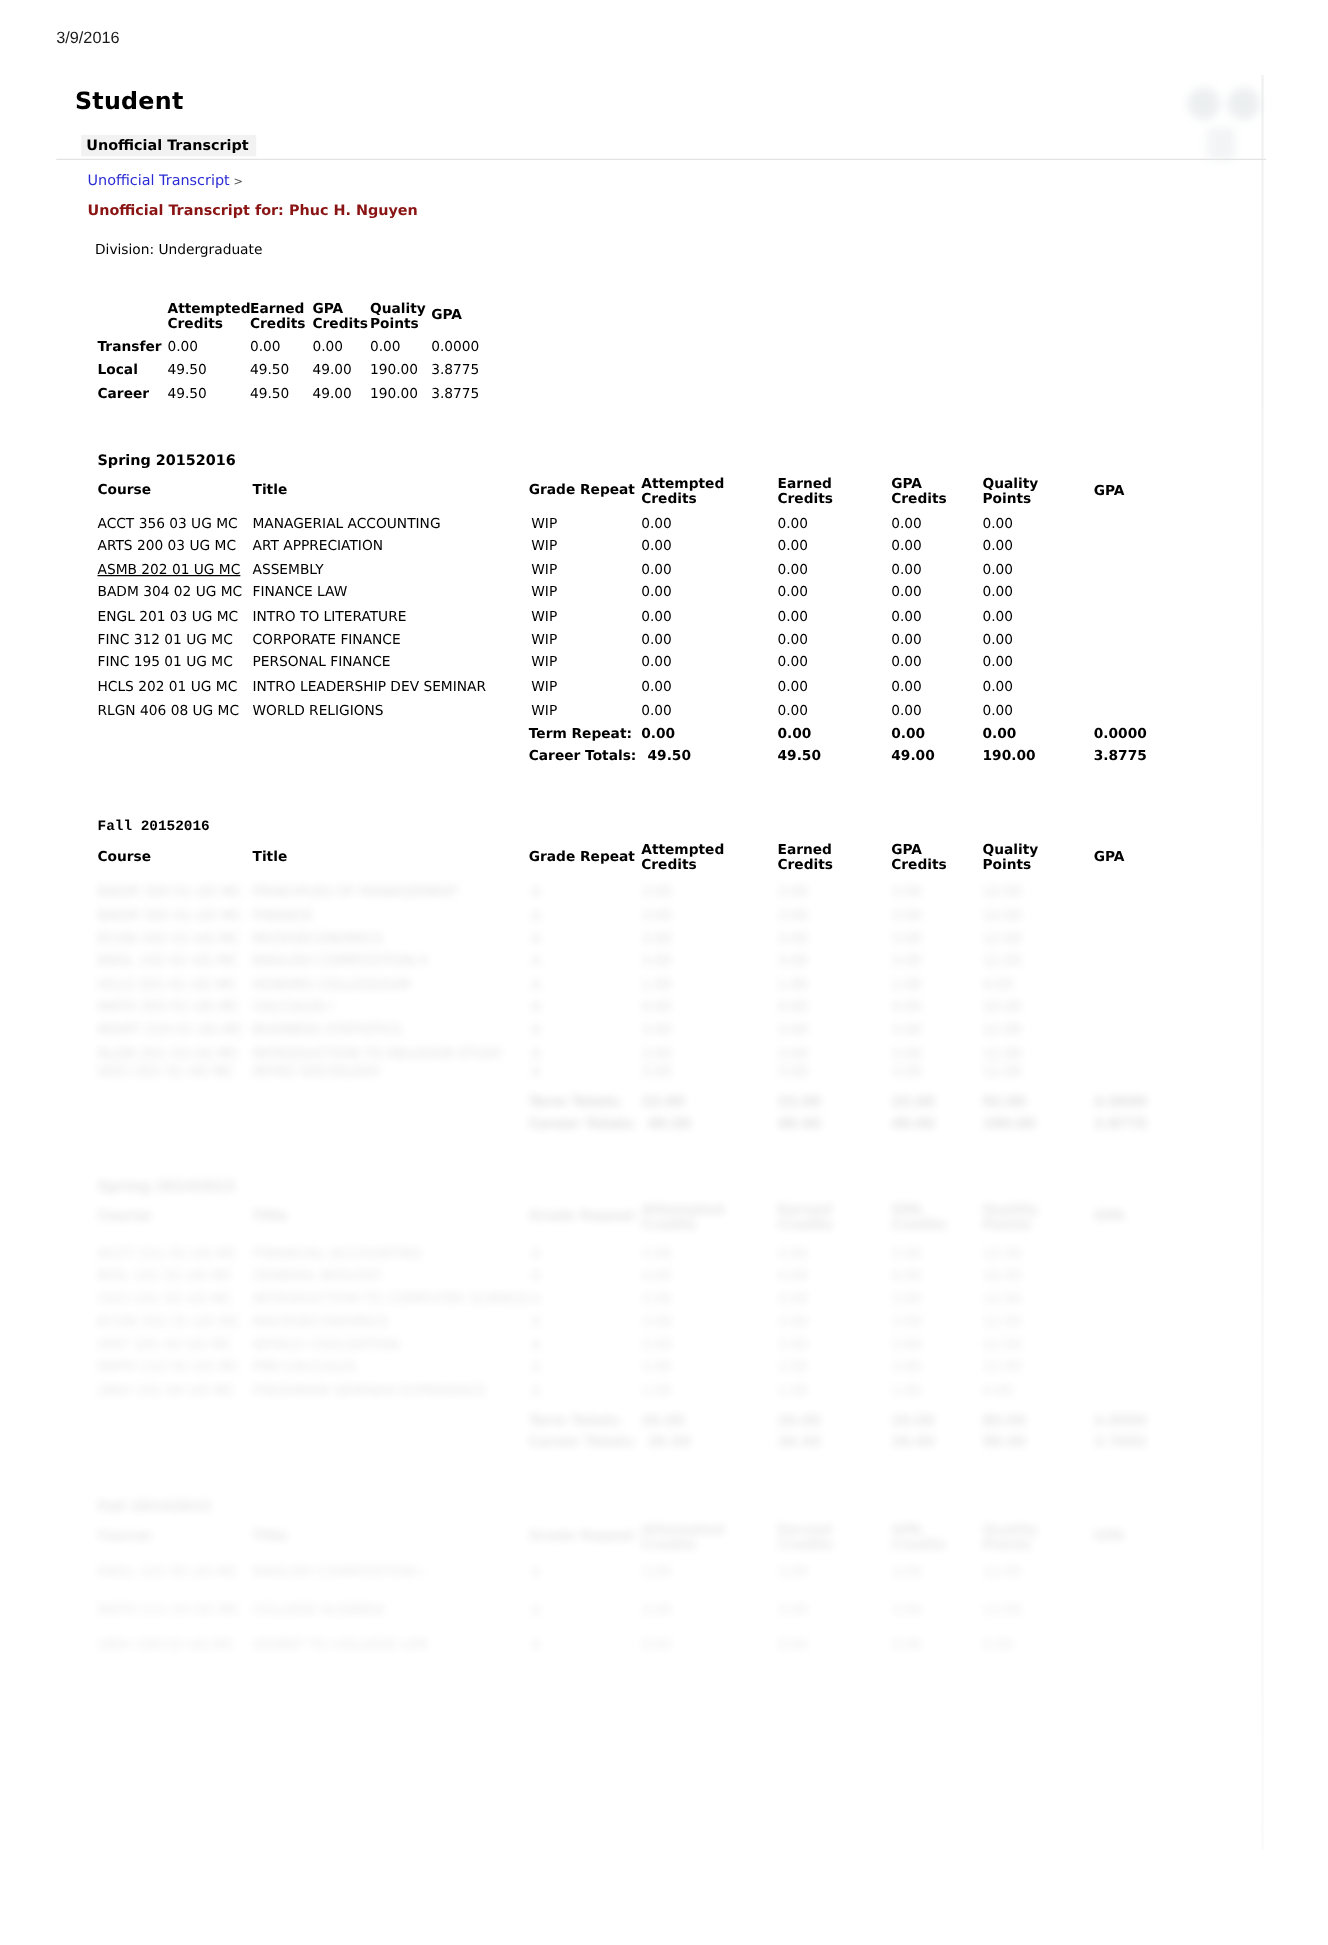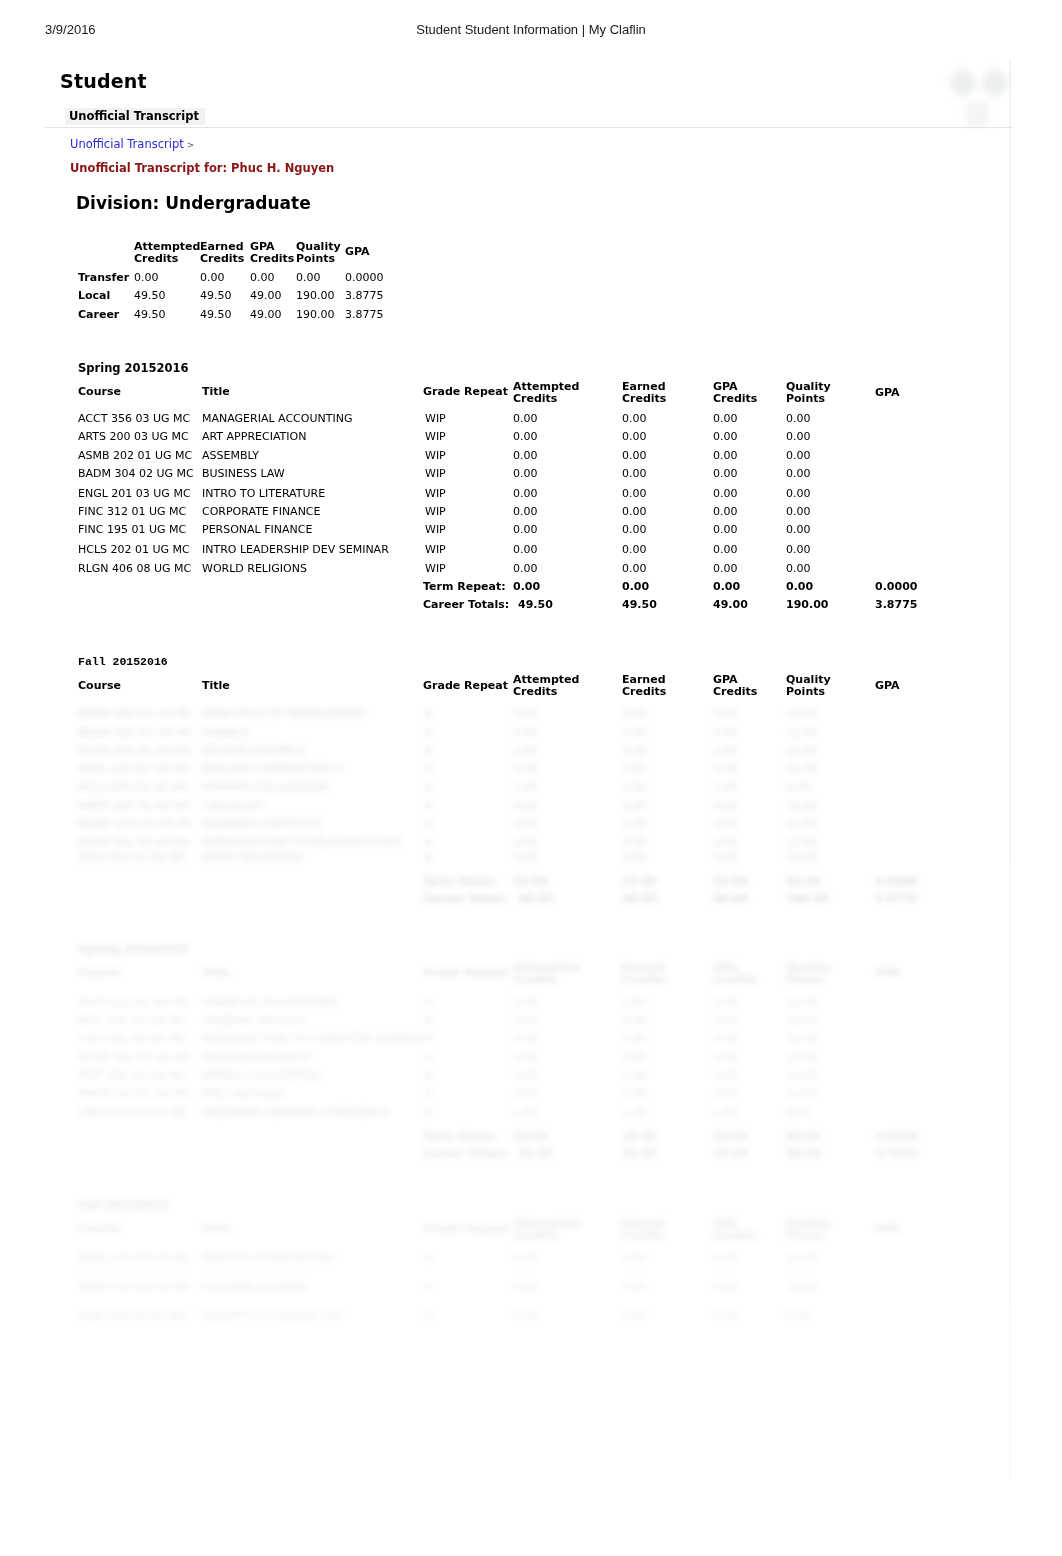--- a/index.html
+++ b/index.html
@@ -57,21 +57,21 @@
   .breadcrumb a{color:#2b2bd6;text-decoration:none;}
   .breadcrumb .sep{color:#555;font-size:9px;margin-left:3px;}
 
   .student-line{
     position:absolute;left:70px;top:161px;
     font-size:11.5px;font-weight:bold;color:#8a1414;white-space:nowrap;
   }
 
   .division-line{
     position:absolute;left:76px;top:193px;
-    font-size:17px;font-weight:bold;color:#000;white-space:nowrap;
+    font-size:11px;font-weight:normal;color:#000;white-space:nowrap;
   }
 
   
   .cell{position:absolute;white-space:nowrap;font-size:11px;line-height:12px;}
   .b{font-weight:bold;}
   .sum-h{font-weight:bold;font-size:11px;line-height:12px;}
 
   
   .term-title{
     position:absolute;font-size:11.5px;font-weight:bold;white-space:nowrap;
@@ -108,21 +108,20 @@
   }
   .tool-a{left:0px;top:8px;}
   .tool-b{left:32px;top:8px;}
   .tool-c{left:16px;top:40px;width:22px;height:26px;border-radius:3px;background:#d7dde0;}
 </style>
 </head>
 <body>
 
 <div class="print-header">
   <div class="print-date">3/9/2016</div>
-  <div class="print-title">Student  Student Information | My Claflin</div>
 </div>
 
 <div class="page-frame"></div>
 <div class="frame-right-edge"></div>
 
 <div class="corner-tools">
   <div class="tool-circle tool-a"></div>
   <div class="tool-circle tool-b"></div>
   <div class="tool-circle tool-c"></div>
 </div>
@@ -213,31 +212,31 @@
   <div>
     <div class="cell" style="left:78px;top:431px;">ARTS 200 03 UG MC</div>
     <div class="cell" style="left:202px;top:431px;">ART APPRECIATION</div>
     <div class="cell" style="left:425px;top:431px;">WIP</div>
     <div class="cell" style="left:513px;top:431px;">0.00</div>
     <div class="cell" style="left:622px;top:431px;">0.00</div>
     <div class="cell" style="left:713px;top:431px;">0.00</div>
     <div class="cell" style="left:786px;top:431px;">0.00</div>
   </div>
   <div>
-    <div class="cell" style="left:78px;top:450px;">ASMB 202 01 UG MC</div>
+    <div class="cell" style="left:78px;top:450px;text-decoration:underline;">ASMB 202 01 UG MC</div>
     <div class="cell" style="left:202px;top:450px;">ASSEMBLY</div>
     <div class="cell" style="left:425px;top:450px;">WIP</div>
     <div class="cell" style="left:513px;top:450px;">0.00</div>
     <div class="cell" style="left:622px;top:450px;">0.00</div>
     <div class="cell" style="left:713px;top:450px;">0.00</div>
     <div class="cell" style="left:786px;top:450px;">0.00</div>
   </div>
   <div>
     <div class="cell" style="left:78px;top:468px;">BADM 304 02 UG MC</div>
-    <div class="cell" style="left:202px;top:468px;">BUSINESS LAW</div>
+    <div class="cell" style="left:202px;top:468px;">FINANCE LAW</div>
     <div class="cell" style="left:425px;top:468px;">WIP</div>
     <div class="cell" style="left:513px;top:468px;">0.00</div>
     <div class="cell" style="left:622px;top:468px;">0.00</div>
     <div class="cell" style="left:713px;top:468px;">0.00</div>
     <div class="cell" style="left:786px;top:468px;">0.00</div>
   </div>
   <div>
     <div class="cell" style="left:78px;top:488px;">ENGL 201 03 UG MC</div>
     <div class="cell" style="left:202px;top:488px;">INTRO TO LITERATURE</div>
     <div class="cell" style="left:425px;top:488px;">WIP</div>

